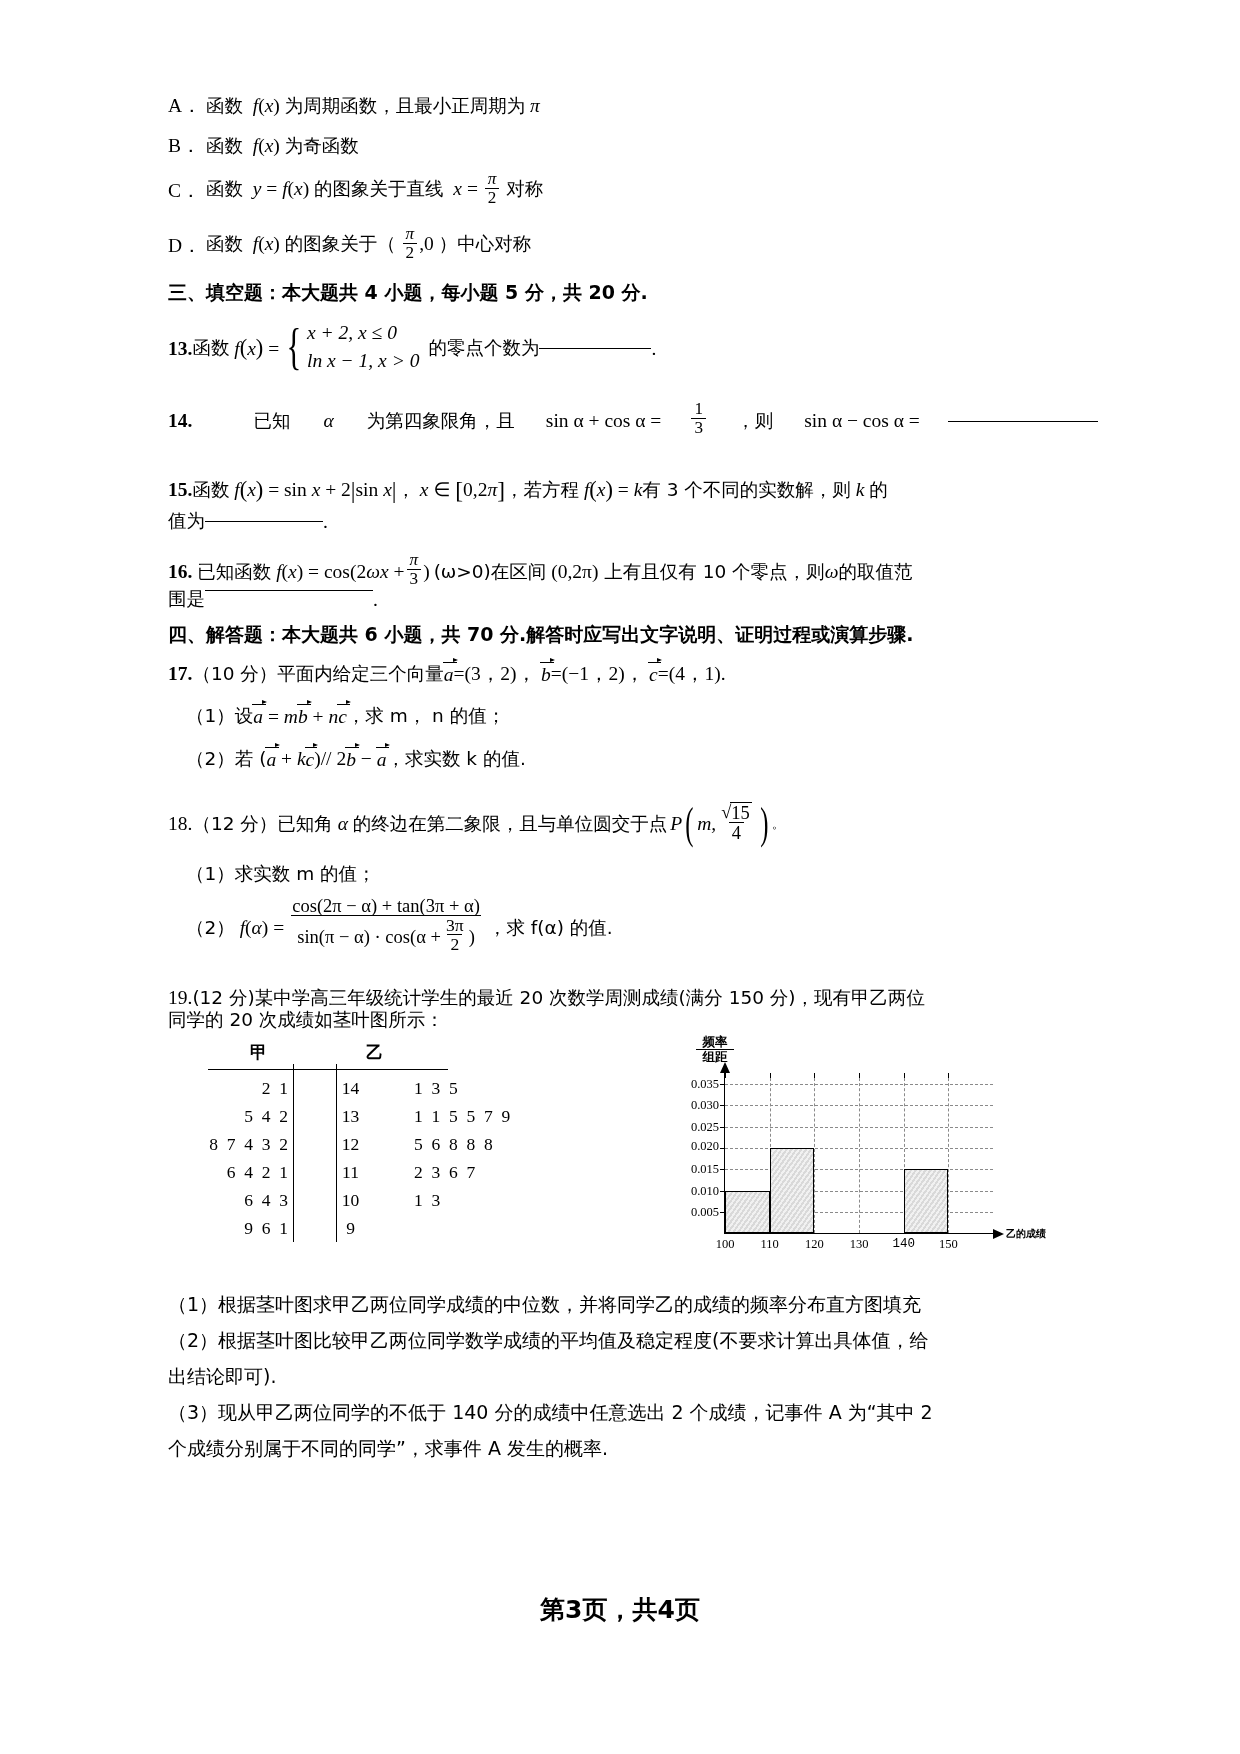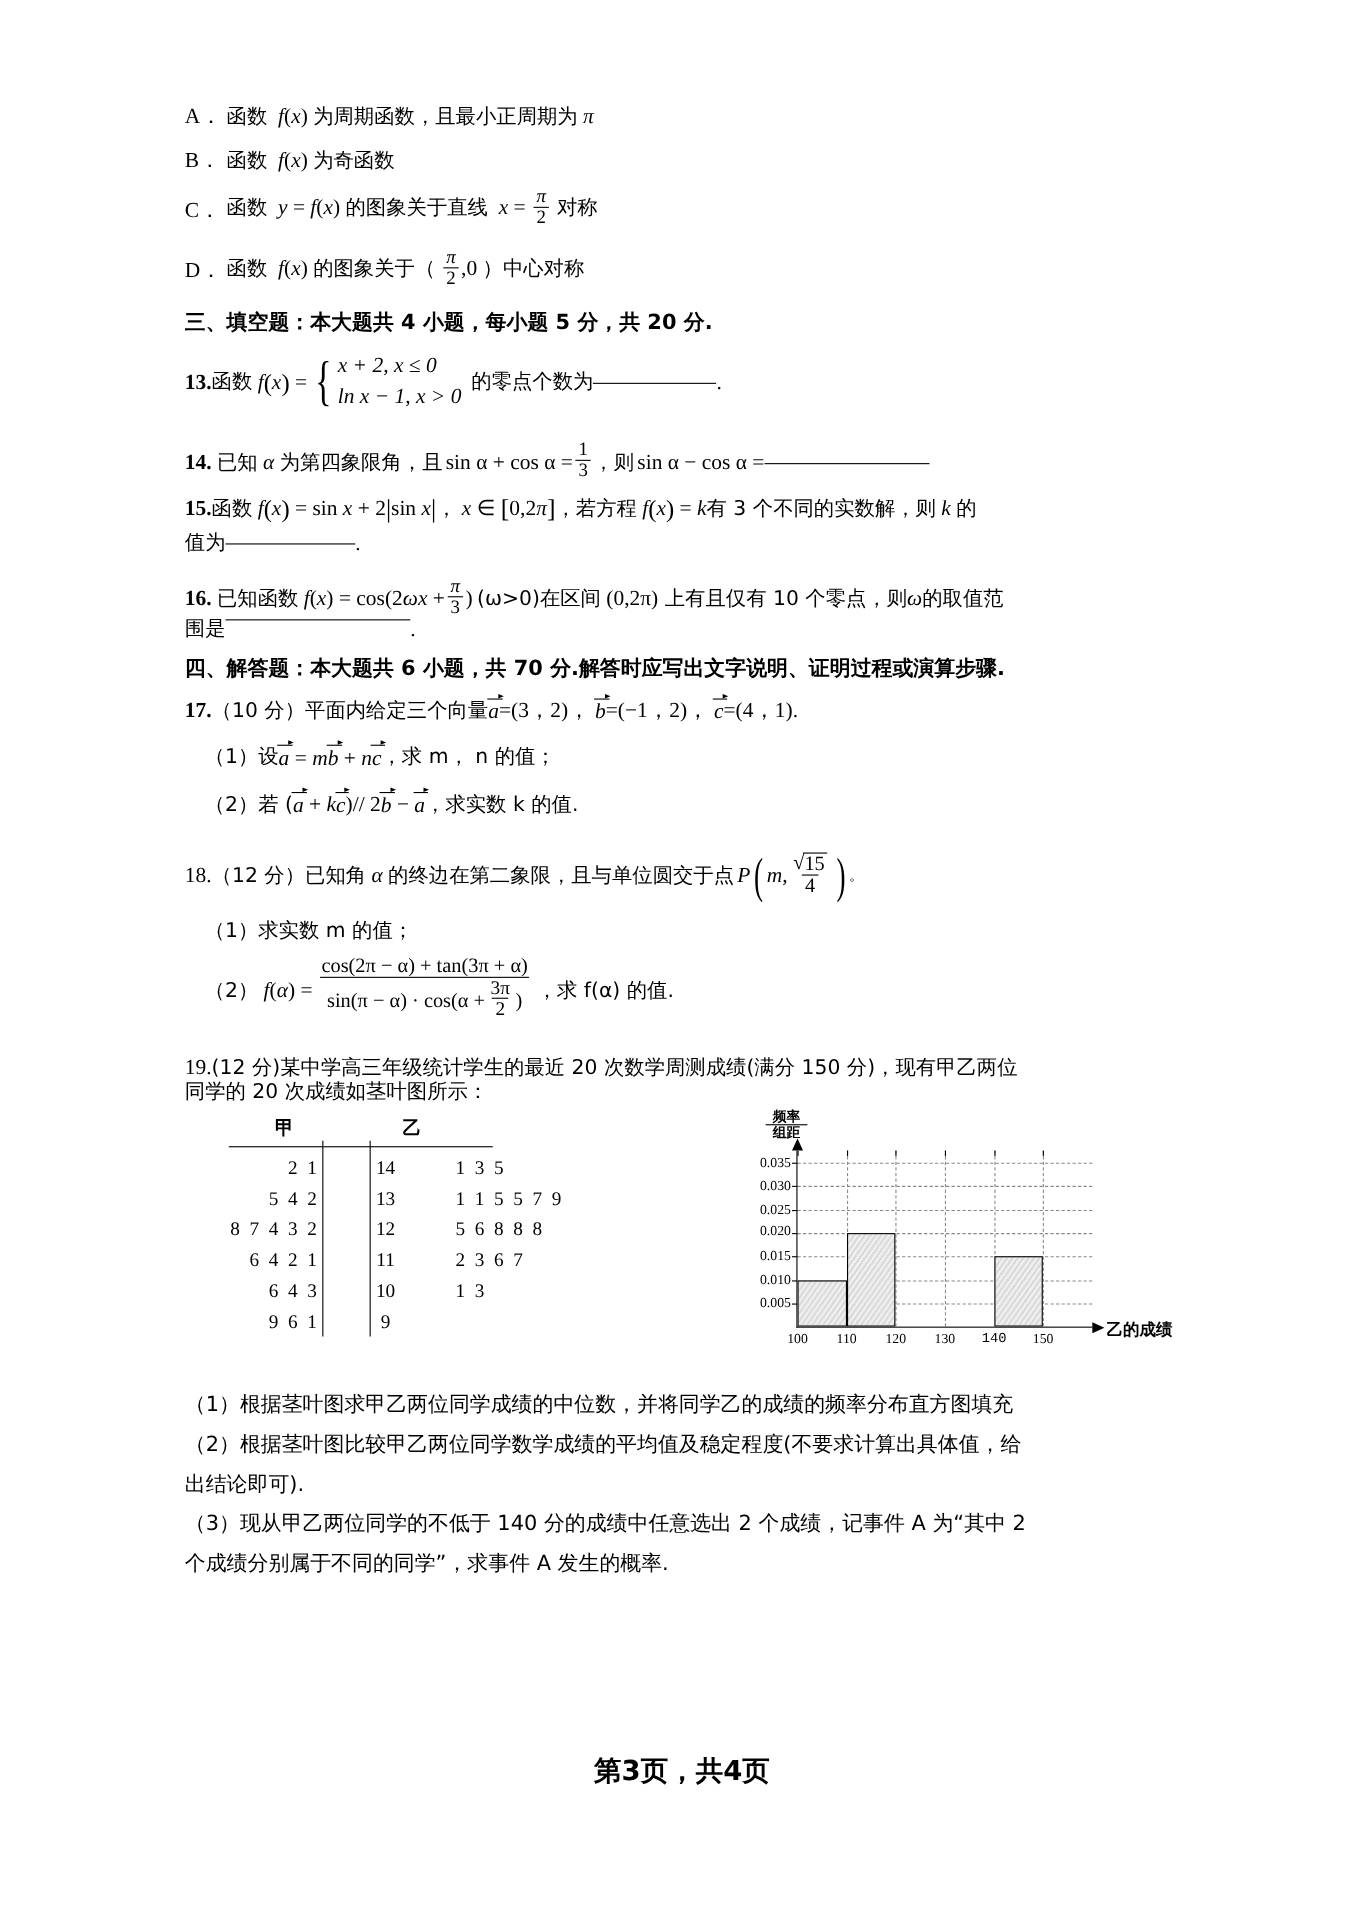--- a/index.html
+++ b/index.html
@@ -235,21 +235,21 @@
   .xarrow{
     position:absolute;bottom:-5.5px;right:-11px;
     width:0;height:0;
     border-top:5px solid transparent;
     border-bottom:5px solid transparent;
     border-left:11px solid #000;
   }
   .h-xlabel{
     position:absolute;
     font-family:Liberation Sans, sans-serif;
-    font-weight:bold;font-size:15px;
+    font-weight:bold;font-size:10px;
     white-space:nowrap;
   }
   .footer{
     position:absolute;left:0;right:0;bottom:128px;
     text-align:center;
     font-family:"DejaVu Sans","Liberation Sans",sans-serif;
     font-weight:bold;font-size:25px;
   }
   .q19txt{margin-top:8px;}
   .q19txt p{margin:0 0 9px 0;font-size:19px;line-height:1.42;}
@@ -324,21 +324,21 @@
       <span class="rows">
         <div class="mi">x + 2,  x ≤ 0</div>
         <div class="mi">ln x − 1,  x &gt; 0</div>
       </span>
     </span>
     <span class="cn" style="margin-left:6px;">的零点个数为</span>
     <span class="blank b10"></span>
     <span class="mr">.</span>
   </div>
 
-  <div class="ln" style="margin-bottom:12px;display:flex;align-items:center;">
+  <div class="ln" style="margin-bottom:39px;display:flex;align-items:center;justify-content:space-between;">
     <span class="bold">14.</span>&nbsp;
     <span class="cn">已知</span>
     <span class="mi">&nbsp;α&nbsp;</span>
     <span class="cn">为第四象限角，且</span>
     <span class="mr" style="margin-left:3px;">sin α + cos α =</span>
     <span class="frac">
       <span class="num mr">1</span>
       <span class="den mr">3</span>
     </span>
     <span class="cn">，则</span>

